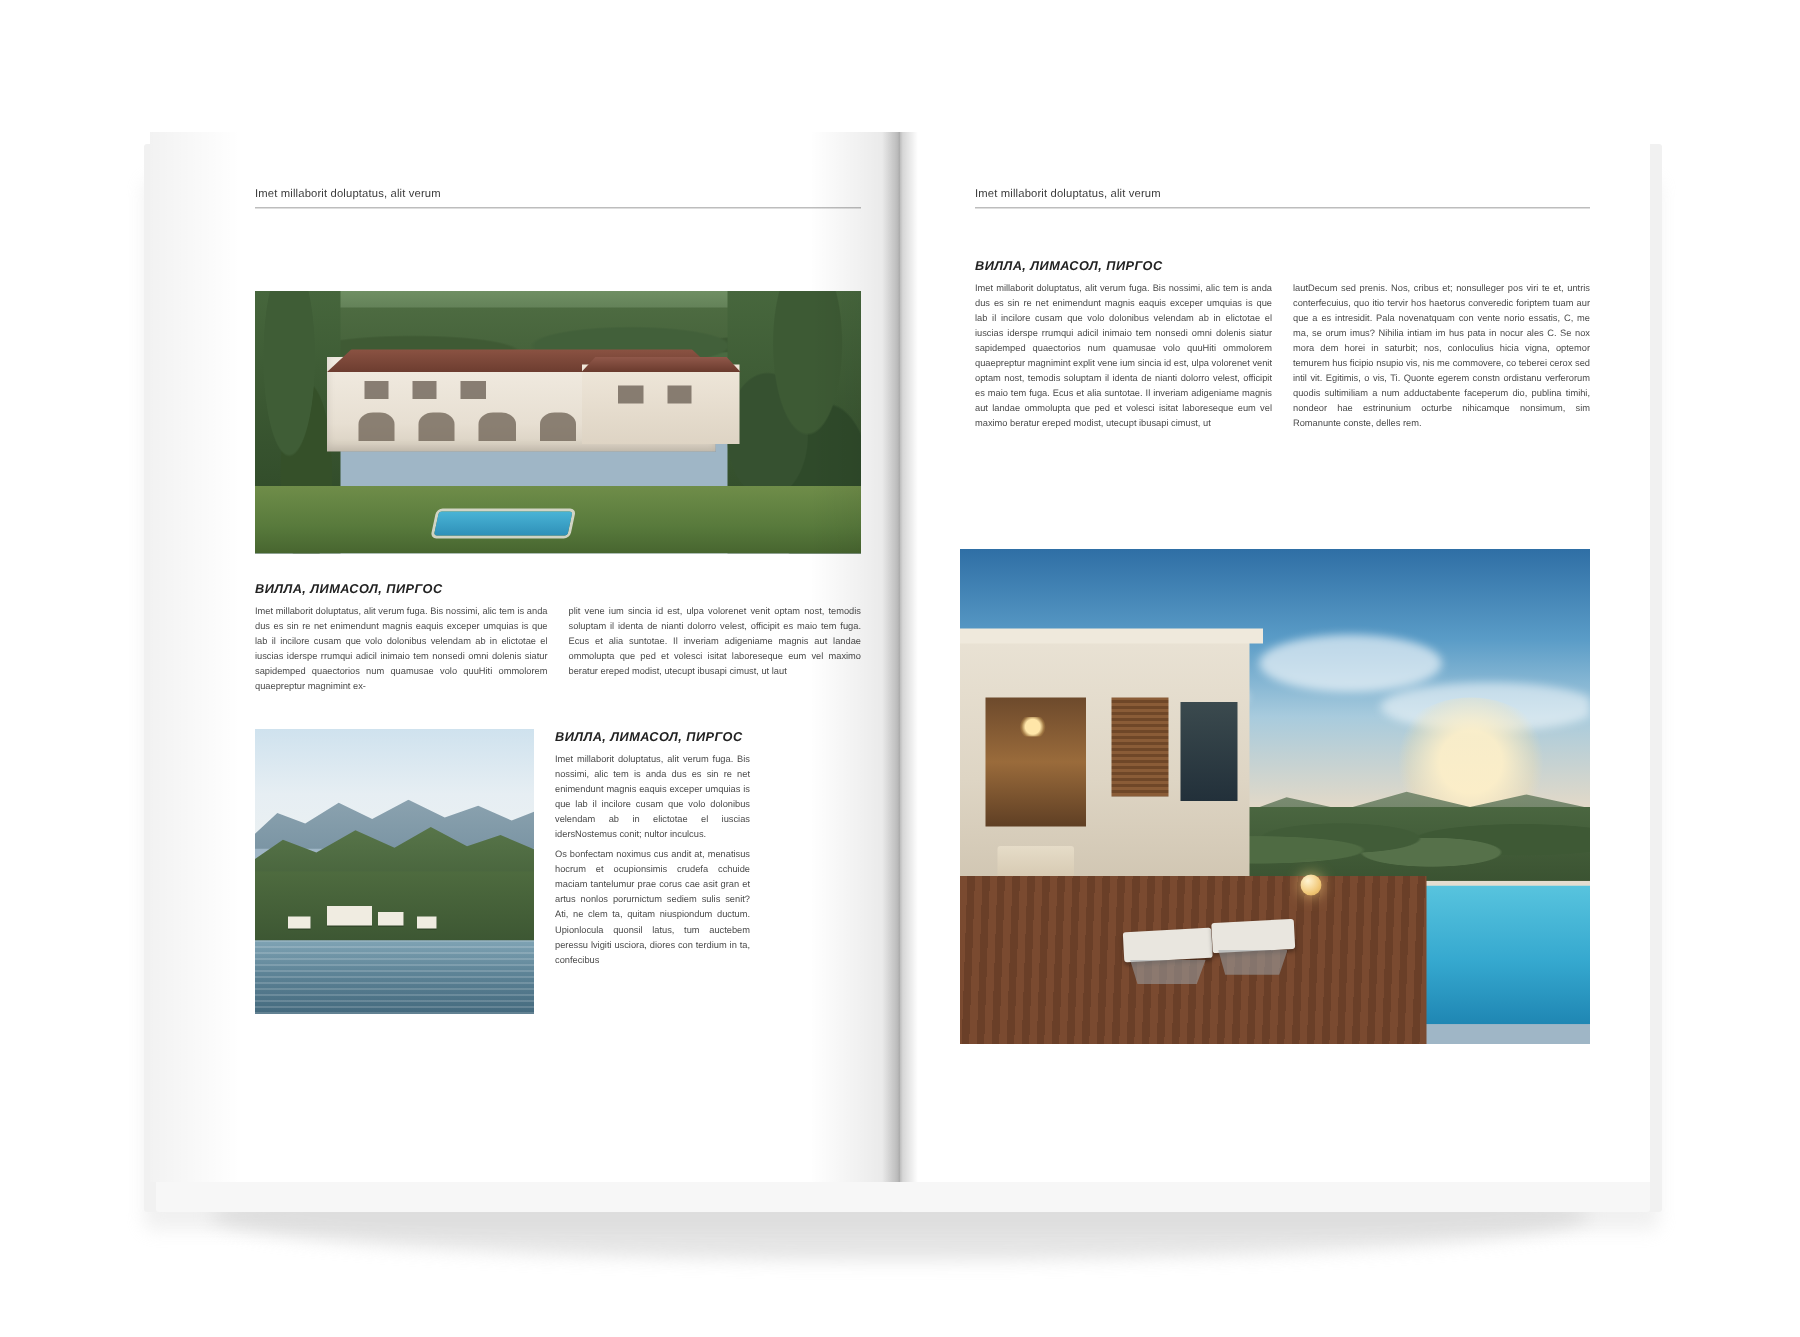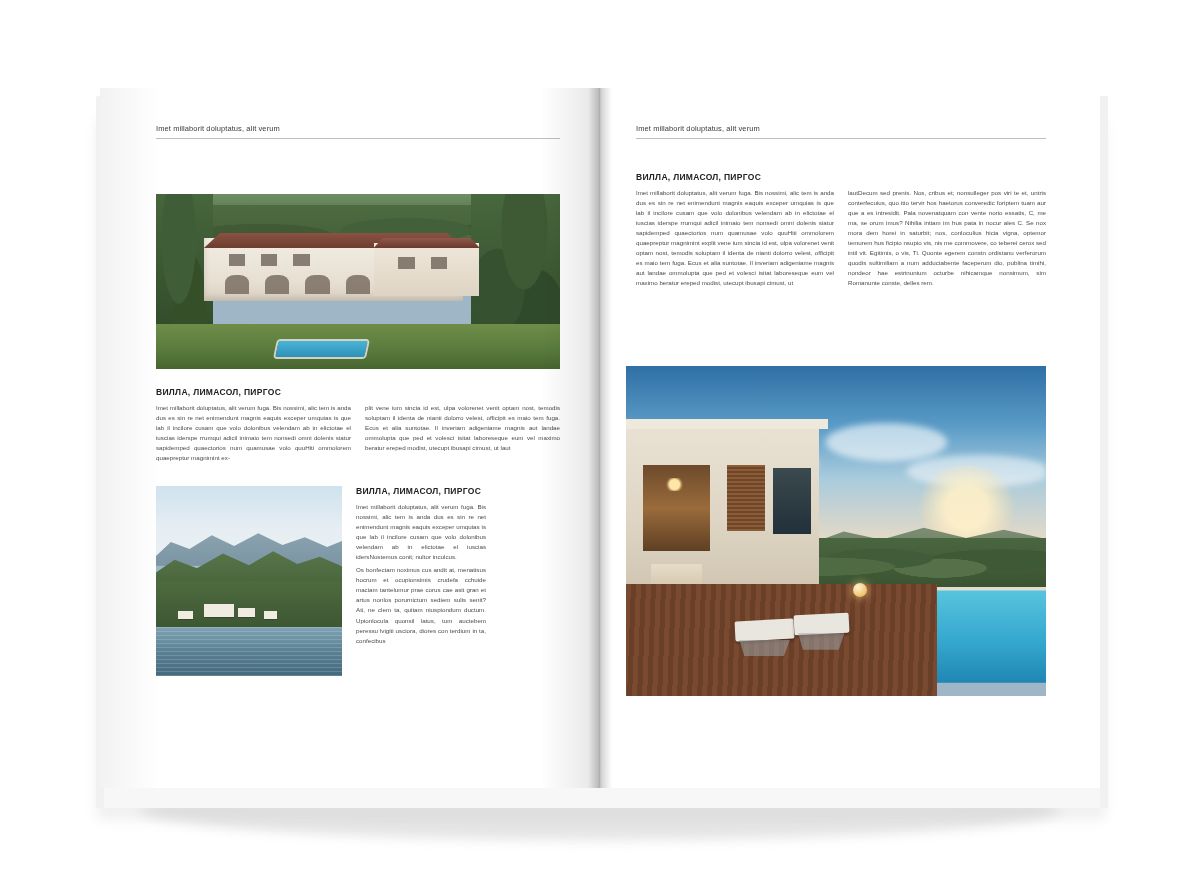--- a/index.html
+++ b/index.html
@@ -50,21 +50,21 @@
     height: 700px;
     background: #ffffff;
     overflow: hidden;
   }
   .page.left  { left: 0; }
   .page.right { left: 500px; }
 
   .page-inner {
     position: absolute;
     top: 0;
-    left: 0;
+    left: 14px;
     width: 500px;
     height: 700px;
   }
 
   
   .running-head {
     position: absolute;
     font-size: 7.5px;
     color: #3b3b3b;
     letter-spacing: .1px;
@@ -76,20 +76,21 @@
     background: #bdbdbd;
   }
 
   .headline {
     font-size: 8.5px;
     font-weight: bold;
     color: #222;
     letter-spacing: .3px;
     margin: 0 0 6px 0;
     text-transform: uppercase;
+    font-style: italic;
   }
 
   .body-col {
     font-size: 6.2px;
     line-height: 1.62;
     color: #4a4a4a;
     text-align: justify;
     hyphens: auto;
     margin: 0;
   }

